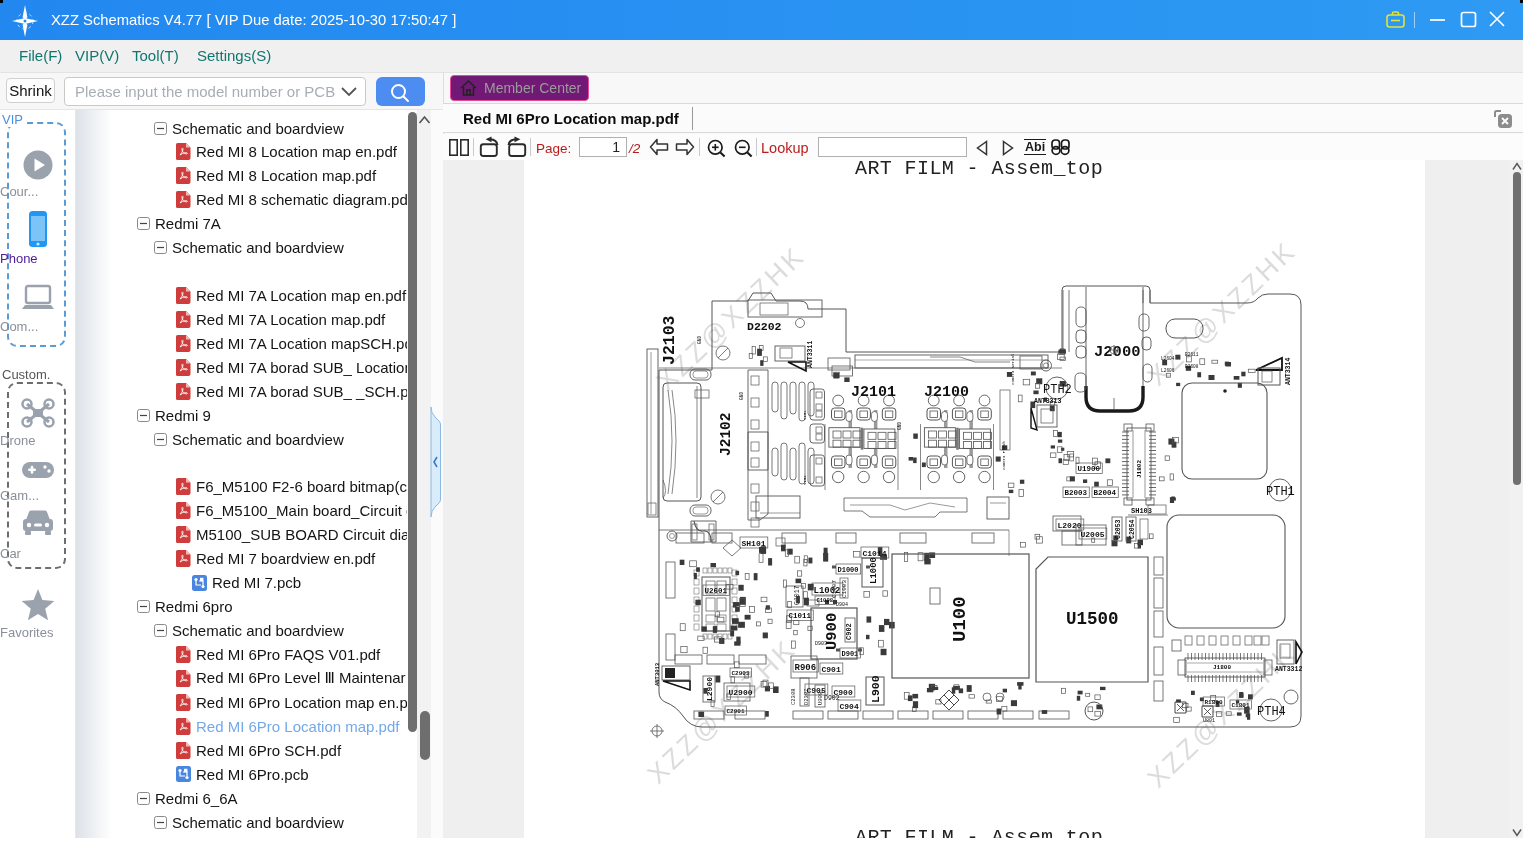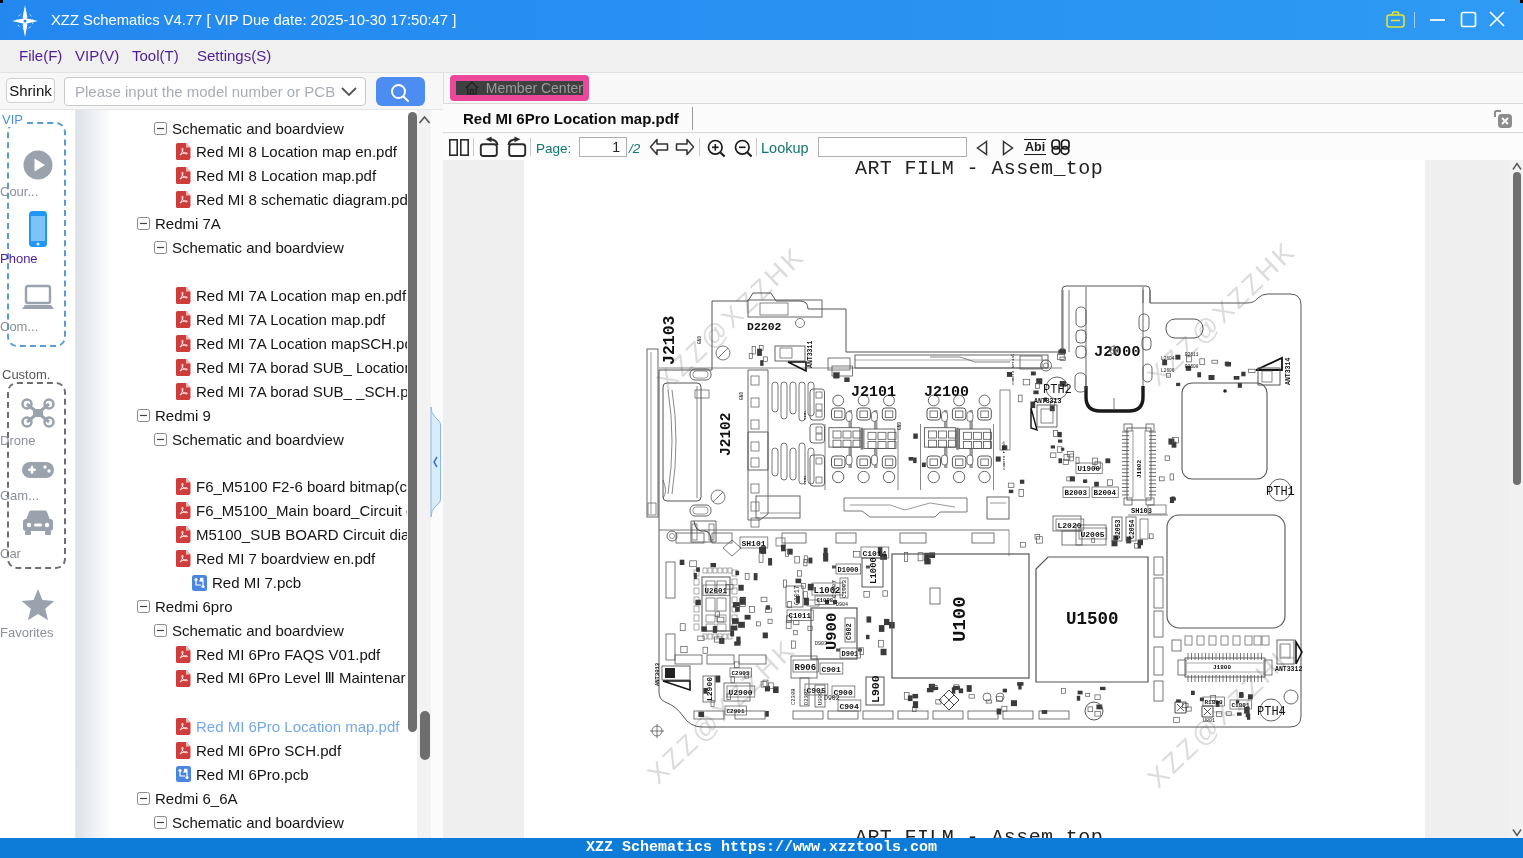--- a/index.html
+++ b/index.html
@@ -4,21 +4,21 @@
 html,body { width:1523px; height:858px; overflow:hidden; font-family:"Liberation Sans",sans-serif; }
 #app { position:relative; width:1523px; height:858px; background:#fff; }
 .abs { position:absolute; }
 
 
 #titlebar { left:0; top:0; width:1523px; height:40px; background:linear-gradient(90deg,#2288f0,#2e9af3); }
 #apptitle { left:51px; top:12px; color:#fff; font-size:14.8px; }
 
 
 #menubar { left:0; top:40px; width:1523px; height:33px; background:#f0f0f0; border-bottom:1px solid #e3e3e3; }
-.mitem { position:absolute; top:47px; font-size:15px; color:#4c1d95; }
+.mitem { position:absolute; top:47px; font-size:15px; color:#0f766e; }
 
 
 #searchrow { left:0; top:73px; width:1523px; height:37px; background:#f7f7f7; }
 #shrinkbtn { left:6px; top:78px; width:49px; height:25px; border:1px solid #d0d0d0; border-radius:4px; background:#fdfdfd; font-size:15px; color:#111; text-align:center; line-height:23px; }
 #modelinput { left:64px; top:77px; width:302px; height:29px; border:1px solid #c9c9c9; border-radius:4px; background:#fff; color:#a8adb5; font-size:15px; line-height:27px; padding-left:10px; }
 #srchbtn { left:376px; top:77px; width:49px; height:29px; background:#4d8cf0; border-radius:6px; }
 
 
 #sidebar { left:0; top:110px; width:76px; height:728px; background:#fff; border-right:1px solid #e7e7e7; }
 .vipbox { position:absolute; left:7px; top:122px; width:59px; height:225px; border:2px dashed #5b9bd5; border-radius:10px; }
@@ -36,27 +36,27 @@
 
 
 #treesb { left:407px; top:110px; width:10px; height:728px; background:#fff; }
 #treethumb { left:408px; top:112px; width:9px; height:620px; background:#6e6e6e; border-radius:5px; }
 #lane2 { left:417px; top:110px; width:14px; height:728px; background:#f2f2f2; }
 #lane2thumb { left:419.5px; top:711px; width:10px; height:49px; background:#6e6e6e; border-radius:5px; }
 #lane3 { left:431px; top:110px; width:12px; height:728px; background:#fafbfa; }
 
 
 #main { left:443px; top:73px; width:1080px; height:765px; background:#f8f8f8; border-left:1px solid #ddd; }
-#mcbtn { left:450px; top:75px; width:139px; white-space:nowrap; height:26px; border:6px solid #ec4899; border-radius:4px; background:#404040; display:flex; align-items:center; gap:6px; padding-left:8px; }
+#mcbtn { left:450px; top:75px; width:139px; white-space:nowrap; height:26px; border:1px solid #ec4899; border-radius:4px; background:#701a75; display:flex; align-items:center; gap:6px; padding-left:8px; }
 #mcbtn span { color:#9b9b9b; font-size:14px; }
 #tabrow { left:443px; top:103px; width:1080px; height:30px; background:#fbfbfb; border-top:1px solid #d9d9d9; border-bottom:1px solid #d9d9d9; }
 #tabname { left:463px; top:110px; font-size:15px; font-weight:bold; color:#0d0d0d; }
 #tabsep { left:692px; top:107px; width:1px; height:23px; background:#999; }
 #toolbar { left:443px; top:134px; width:1080px; height:26px; background:#fcfcfc; }
-.tbtxt { position:absolute; font-size:13.5px; color:#0f766e; }
+.tbtxt { position:absolute; font-size:13.5px; color:#b91c1c; }
 #pageinput { left:579px; top:137px; width:48px; height:20px; border:1px solid #b0b0b0; background:#fff; font-size:14px; color:#222; text-align:right; line-height:18px; padding-right:6px; }
 #lookupinput { left:818px; top:137px; width:149px; height:20px; border:1px solid #b0b0b0; background:#fff; }
 .tsep { position:absolute; width:1px; height:18px; top:138px; background:#c9c9c9; }
 
 
 #pdfarea { left:443px; top:160px; width:1066px; height:678px; background:#efefef; }
 #page { left:524px; top:160px; width:901px; height:678px; background:#fff; }
 #pdfsb { left:1509px; top:160px; width:14px; height:678px; background:#f1f1f1; }
 #pdfthumb { left:1512.5px; top:172px; width:8.5px; height:313px; background:#707070; border-radius:4px; }
 
@@ -349,20 +349,28 @@
       </svg>
       <span class="tl">Red MI 6Pro FAQS V01.pdf</span>
     </div>
 <div class="trow" style="left:176px;top:666.4px">
       <svg width="15" height="17" viewBox="0 0 15 17" style="flex:none">
         <path d="M1.5 0 H10 L14.5 4.5 V15 a2 2 0 0 1 -2 2 H1.5 a1.5 1.5 0 0 1 -1.5 -1.5 V1.5 a1.5 1.5 0 0 1 1.5 -1.5 Z" fill="#ce3c3c"></path>
         <path d="M10 0 L14.5 4.5 H10 Z" fill="#f4b8b8"></path>
         <path d="M4 12 C5.2 10.8 6.2 9.2 6.8 7.4 C7 6.6 7.2 5.4 6.7 5.2 C5.9 5 5.8 6.2 6 7 C6.5 9 8.2 10.6 10.2 10.9 C11 11 11.6 10.7 11.4 10.2 C11.2 9.6 9.8 9.6 8.8 9.8 C7.2 10.1 5.3 11 4 12 Z" fill="none" stroke="#fff" stroke-width="0.9"></path>
       </svg>
       <span class="tl">Red MI 6Pro Level Ⅲ Maintenar</span>
+    </div>
+<div class="trow" style="left:176px;top:690.3px">
+      <svg width="15" height="17" viewBox="0 0 15 17" style="flex:none">
+        <path d="M1.5 0 H10 L14.5 4.5 V15 a2 2 0 0 1 -2 2 H1.5 a1.5 1.5 0 0 1 -1.5 -1.5 V1.5 a1.5 1.5 0 0 1 1.5 -1.5 Z" fill="#ce3c3c"></path>
+        <path d="M10 0 L14.5 4.5 H10 Z" fill="#f4b8b8"></path>
+        <path d="M4 12 C5.2 10.8 6.2 9.2 6.8 7.4 C7 6.6 7.2 5.4 6.7 5.2 C5.9 5 5.8 6.2 6 7 C6.5 9 8.2 10.6 10.2 10.9 C11 11 11.6 10.7 11.4 10.2 C11.2 9.6 9.8 9.6 8.8 9.8 C7.2 10.1 5.3 11 4 12 Z" fill="none" stroke="#fff" stroke-width="0.9"></path>
+      </svg>
+      <span class="tl">Red MI 6Pro Location map en.p</span>
     </div>
 <div class="trow" style="left:176px;top:714.2px">
       <svg width="15" height="17" viewBox="0 0 15 17" style="flex:none">
         <path d="M1.5 0 H10 L14.5 4.5 V15 a2 2 0 0 1 -2 2 H1.5 a1.5 1.5 0 0 1 -1.5 -1.5 V1.5 a1.5 1.5 0 0 1 1.5 -1.5 Z" fill="#ce3c3c"></path>
         <path d="M10 0 L14.5 4.5 H10 Z" fill="#f4b8b8"></path>
         <path d="M4 12 C5.2 10.8 6.2 9.2 6.8 7.4 C7 6.6 7.2 5.4 6.7 5.2 C5.9 5 5.8 6.2 6 7 C6.5 9 8.2 10.6 10.2 10.9 C11 11 11.6 10.7 11.4 10.2 C11.2 9.6 9.8 9.6 8.8 9.8 C7.2 10.1 5.3 11 4 12 Z" fill="none" stroke="#fff" stroke-width="0.9"></path>
       </svg>
       <span class="tl sel">Red MI 6Pro Location map.pdf</span>
     </div>
 <div class="trow" style="left:176px;top:738.2px">
@@ -1239,13 +1247,12 @@
   </svg>
   <div id="pdfsb" class="abs"></div>
   <svg class="abs" style="left:1512px;top:162px" width="10" height="9" viewBox="0 0 10 9">
       <path d="M1 7.5 L5 1.5 L9 7.5" fill="none" stroke="#555" stroke-width="1.4"></path>
     </svg>
   <div id="pdfthumb" class="abs"></div>
   <svg class="abs" style="left:1512px;top:828px" width="10" height="9" viewBox="0 0 10 9">
       <path d="M1 1.5 L5 7.5 L9 1.5" fill="none" stroke="#555" stroke-width="1.4"></path>
     </svg>
 
-  <div id="statusbar" class="abs">XZZ Schematics https://www.xzztools.com</div>
 </div>
 </body></html>

